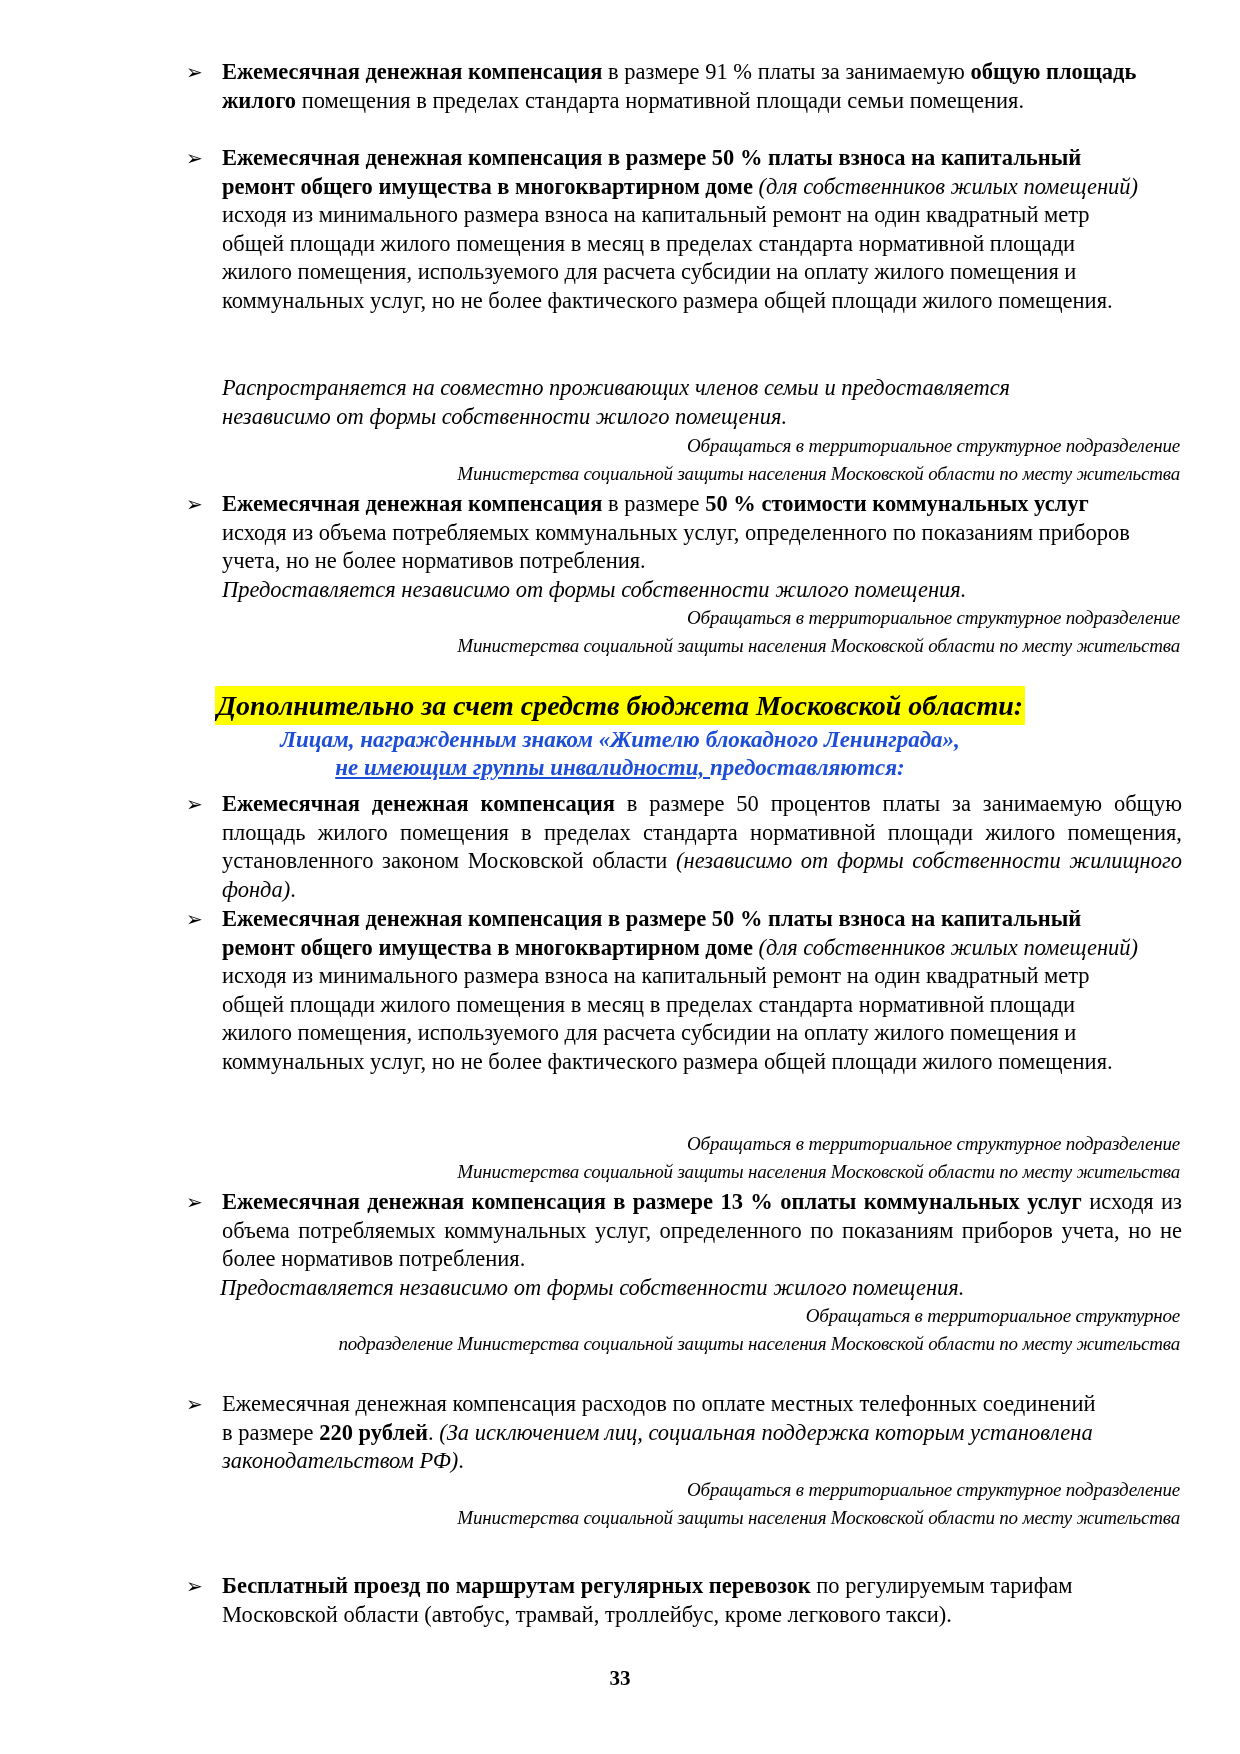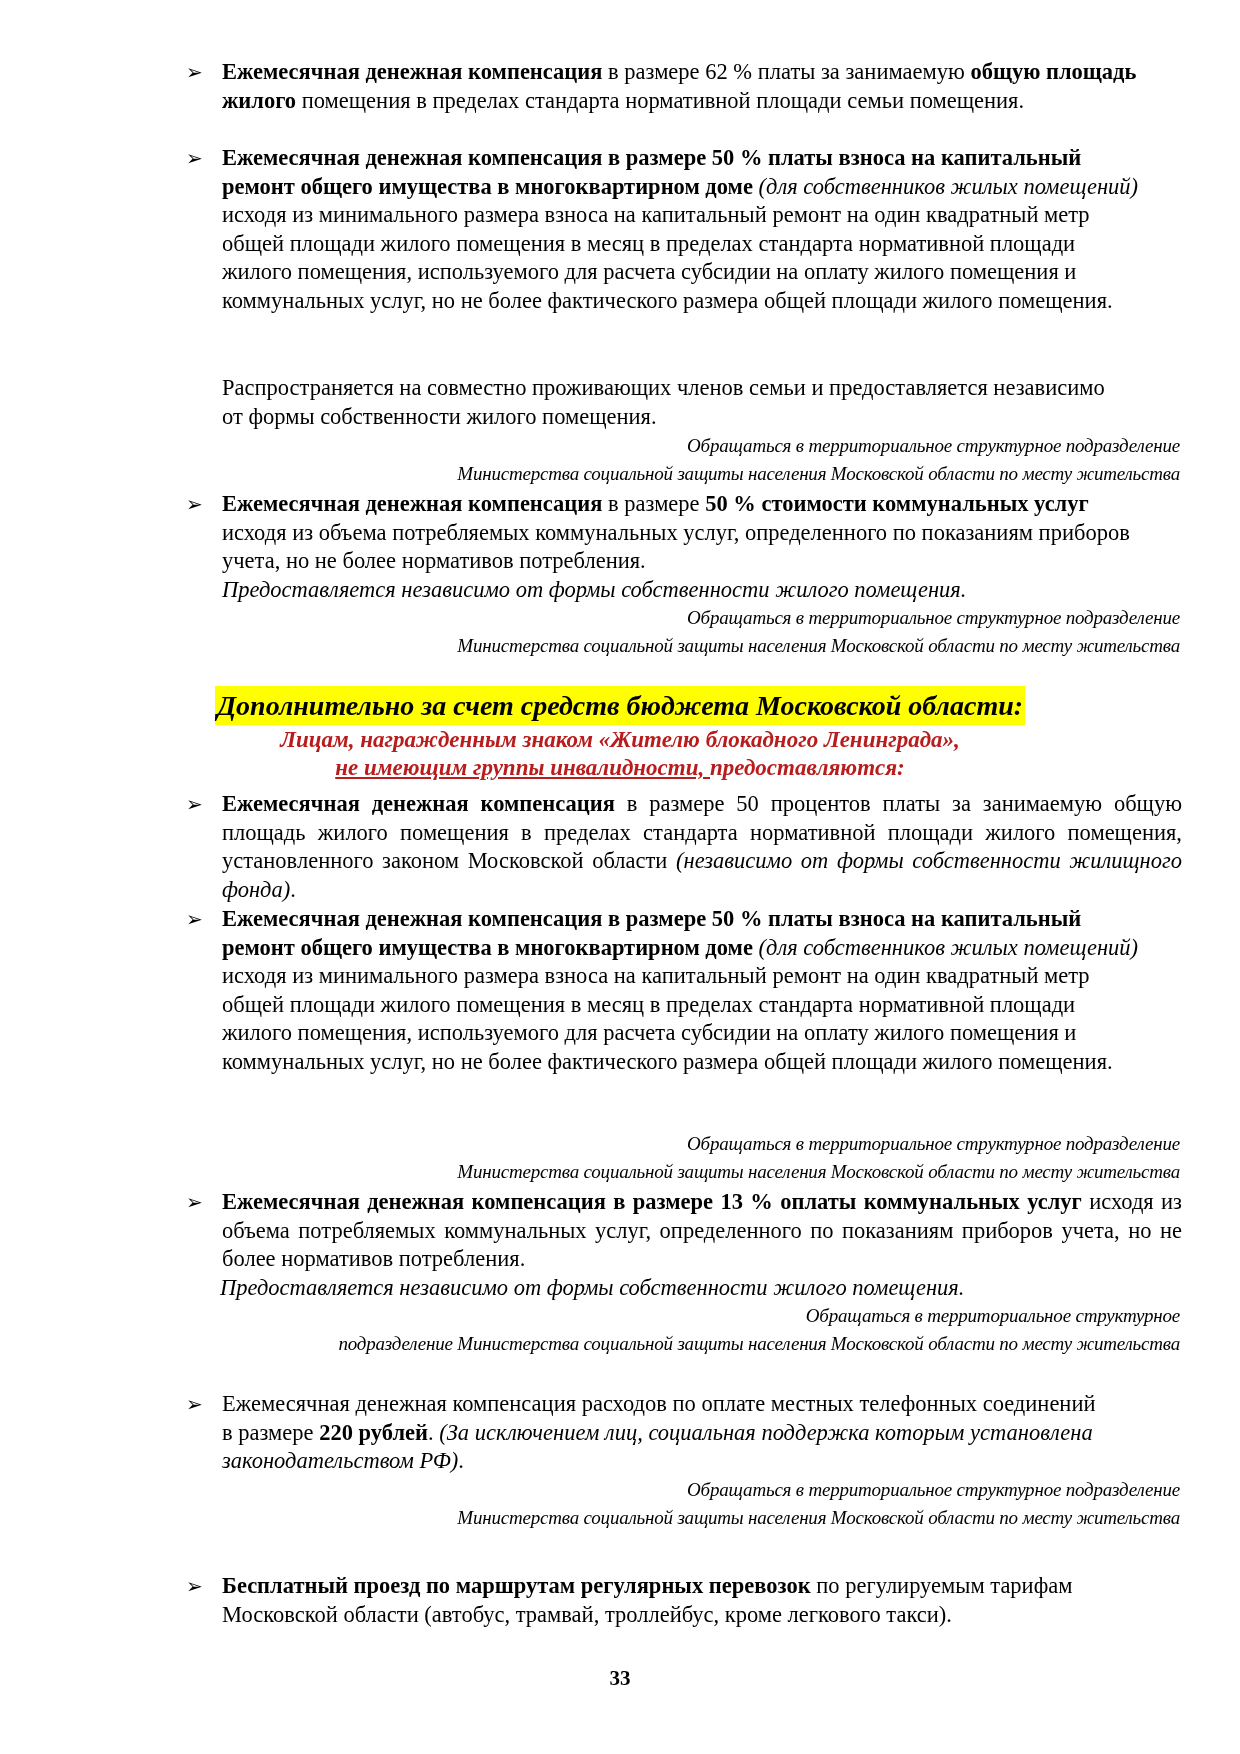--- a/index.html
+++ b/index.html
@@ -7,40 +7,40 @@
          font-family: "Liberation Serif", "DejaVu Serif", serif; color: #000; }
   .page { position: absolute; left: 0; top: 0; width: 1240px; height: 1754px; }
   .bullet { position: absolute; left: 186px; font-size: 20px; line-height: 28.6px; }
   .txt { position: absolute; left: 222px; width: 960px; font-size: 22.5px; line-height: 28.6px; }
   .just { text-align: justify; }
   b { font-weight: bold; margin-top: 41px; }
   i { font-style: italic; }
   .note { position: absolute; right: 60px; text-align: right; font-style: italic; font-size: 19px; line-height: 27.5px; letter-spacing: -0.2px; }
   .hl-wrap { position: absolute; left: 0; width: 1240px; top: 688px; text-align: center; }
   .hl { background: #ffff00; font-style: italic; font-weight: bold; font-size: 28px; line-height: 36px; padding: 4px 2px; }
-  .blue { position: absolute; left: 0; width: 1240px; text-align: center; color: #b91c1c; font-style: italic; font-weight: bold; font-size: 23px; line-height: 28px; }
+  .blue { position: absolute; left: 0; width: 1240px; text-align: center; color: #1d4ed8; font-style: italic; font-weight: bold; font-size: 23px; line-height: 28px; }
   .blue .u { text-decoration: underline; font-family: Liberation Serif, serif; }
   .pnum { position: absolute; left: 0; width: 1240px; top: 1666px; text-align: center; font-size: 21px; font-weight: bold; }
 </style>
 </head>
 <body>
 
 <div class="page">
 
   <span class="bullet" style="top:58px">➢</span>
   <div class="txt" style="top:58px; width:930px">
-    <b>Ежемесячная денежная компенсация</b><span>  в размере 62 % платы за занимаемую </span><b>общую площадь жилого</b><span> помещения в пределах стандарта нормативной площади семьи помещения.</span>
+    <b>Ежемесячная денежная компенсация</b><span>  в размере 91 % платы за занимаемую </span><b>общую площадь жилого</b><span> помещения в пределах стандарта нормативной площади семьи помещения.</span>
   </div>
 
   <span class="bullet" style="top:144px">➢</span>
   <div class="txt" style="top:144px; width:920px">
     <b>Ежемесячная денежная компенсация  в размере 50 % платы взноса на капитальный ремонт общего имущества в многоквартирном доме</b><i> (для собственников жилых помещений)</i><span> исходя из минимального размера взноса на капитальный ремонт на один квадратный метр общей площади жилого помещения в месяц в пределах стандарта нормативной площади жилого помещения, используемого для расчета субсидии на оплату жилого помещения и коммунальных услуг, но не более фактического размера общей площади жилого помещения.</span>
   </div>
 
-  <div class="txt" style="top:374px; width:900px; ">Распространяется на совместно проживающих членов семьи и предоставляется независимо от формы собственности жилого помещения.</div>
+  <div class="txt" style="top:374px; width:900px; font-style:italic">Распространяется на совместно проживающих членов семьи и предоставляется независимо от формы собственности жилого помещения.</div>
 
   <div class="note" style="top:432px">
     <div>Обращаться в территориальное структурное подразделение</div>
     <div>Министерства социальной защиты населения Московской области по месту жительства</div>
   </div>
 
   <span class="bullet" style="top:490px">➢</span>
   <div class="txt" style="top:490px; width:930px">
     <b>Ежемесячная денежная компенсация</b><span>  в размере </span><b>50 % стоимости коммунальных услуг</b><span>   исходя из объема потребляемых коммунальных услуг, определенного по показаниям приборов учета, но не более нормативов потребления.</span><br>
     <i>Предоставляется  независимо от формы собственности жилого помещения.</i>

